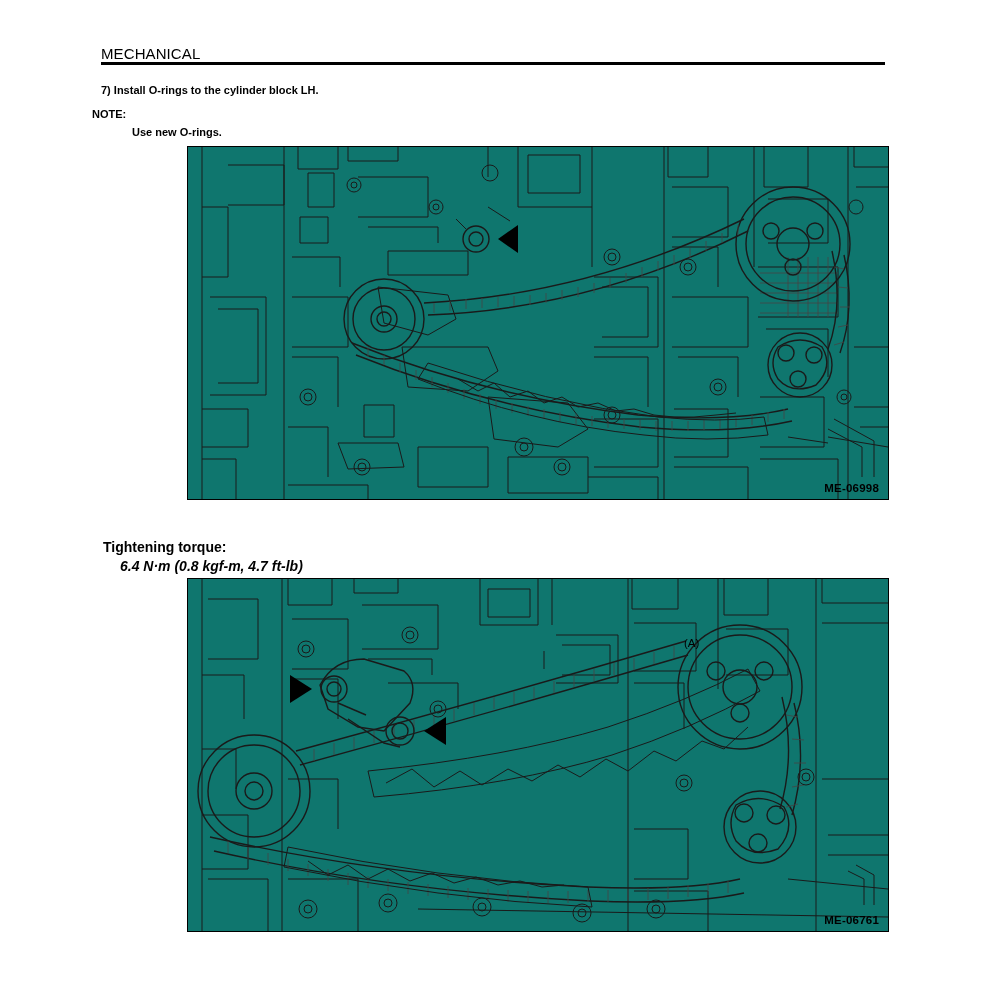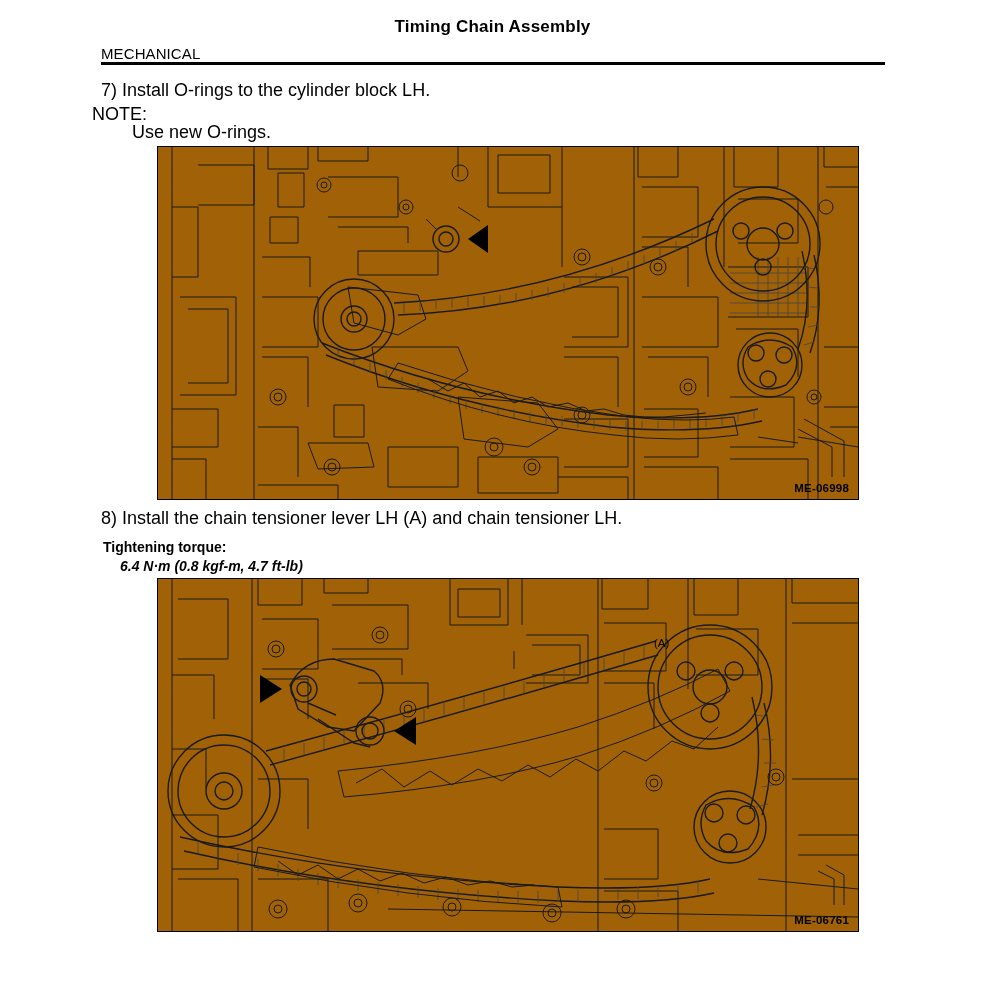--- a/index.html
+++ b/index.html
@@ -41,23 +41,24 @@
   .header-rule {
     position: absolute;
     left: 101px;
     top: 62px;
     width: 784px;
     height: 3px;
     background: #000;
   }
   .body-text {
     position: absolute;
-    font-size: 18px;
+    font-size: 11px;
     line-height: 20px;
     white-space: nowrap;
+    font-weight: bold;
   }
   .step7 { left: 101px; top: 80px; }
   .note-label { left: 92px; top: 104px; }
   .note-body { left: 101px; top: 122px; margin-left: 31px; }
   .step8 { left: 101px; top: 508px; }
   .torque-title {
     position: absolute;
     left: 103px;
     top: 539px;
     font-size: 14px;
@@ -71,22 +72,23 @@
     font-size: 14px;
     font-weight: bold;
     font-style: italic;
     white-space: nowrap;
   }
 
   
   .figure {
     position: absolute;
     border: 1.5px solid #000;
-    background: #a16207;
+    background: #0f766e;
     overflow: hidden;
+    margin-left: 30px;
   }
   #figure-1 { left: 157px; top: 146px; width: 700px; height: 352px; }
   #figure-2 { left: 157px; top: 578px; width: 700px; height: 352px; }
   .fig-code {
     position: absolute;
     right: 9px;
     bottom: 5px;
     font-size: 11.5px;
     font-weight: bold;
     letter-spacing: 0.2px;
@@ -104,21 +106,20 @@
   .ln { fill: none; stroke: #1a1a1a; stroke-width: 1; }
   .ln2 { fill: none; stroke: #1a1a1a; stroke-width: 1.4; }
   .lnl { fill: none; stroke: #444; stroke-width: 0.8; }
   .arrow { fill: #000; }
 </style>
 </head>
 <body>
 
 <div class="page">
 
-  <div class="doc-title">Timing Chain Assembly</div>
   <div class="section-label">MECHANICAL</div>
   <div class="header-rule"></div>
 
   <div class="body-text step7">7) Install O-rings to the cylinder block LH.</div>
   <div class="body-text note-label">NOTE:</div>
   <div class="body-text note-body">Use new O-rings.</div>
 
   <div class="figure" id="figure-1">
     <svg class="fig-svg" viewBox="0 0 700 352" preserveAspectRatio="none">
 
@@ -268,21 +269,20 @@
 
       <g class="ln">
         <path d="M640 282 L674 300 L674 330"></path>
         <path d="M646 272 L686 294 L686 330"></path>
         <path d="M600 290 L640 296"></path>
       </g>
     </svg>
     <div class="fig-code">ME-06998</div>
   </div>
 
-  <div class="body-text step8">8) Install the chain tensioner lever LH (A) and chain tensioner LH.</div>
   <div class="torque-title">Tightening torque:</div>
   <div class="torque-value">6.4 N·m (0.8 kgf-m, 4.7 ft-lb)</div>
 
   <div class="figure" id="figure-2">
     <svg class="fig-svg" viewBox="0 0 700 352" preserveAspectRatio="none">
       <g class="ln">
         <path d="M14 0 L14 352"></path>
         <path d="M20 20 L70 20 L70 80 L20 80"></path>
         <path d="M14 96 L56 96 L56 140"></path>
         <path d="M14 170 L48 170 L48 210"></path>

